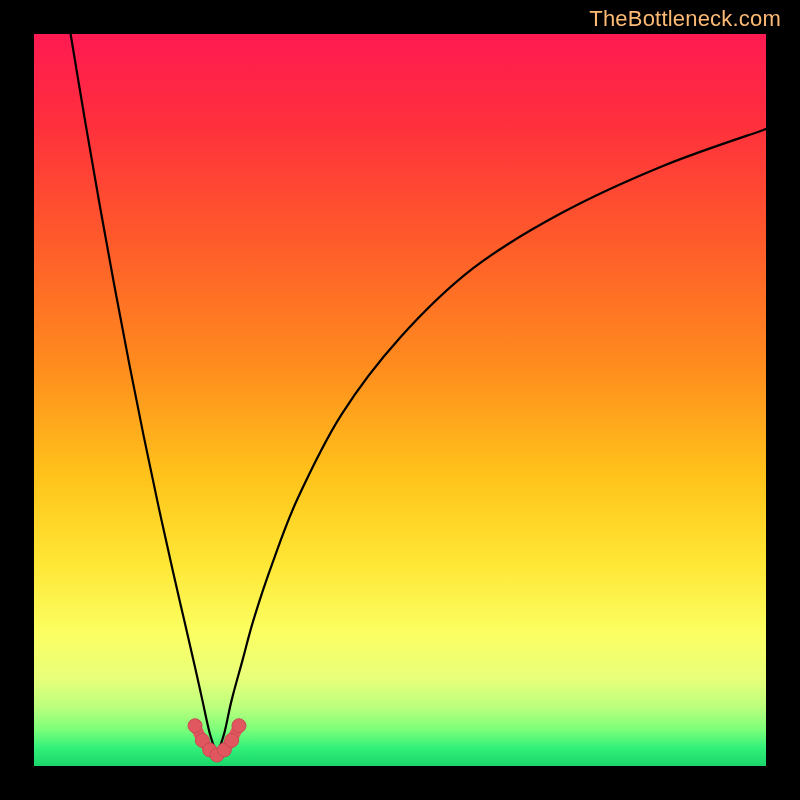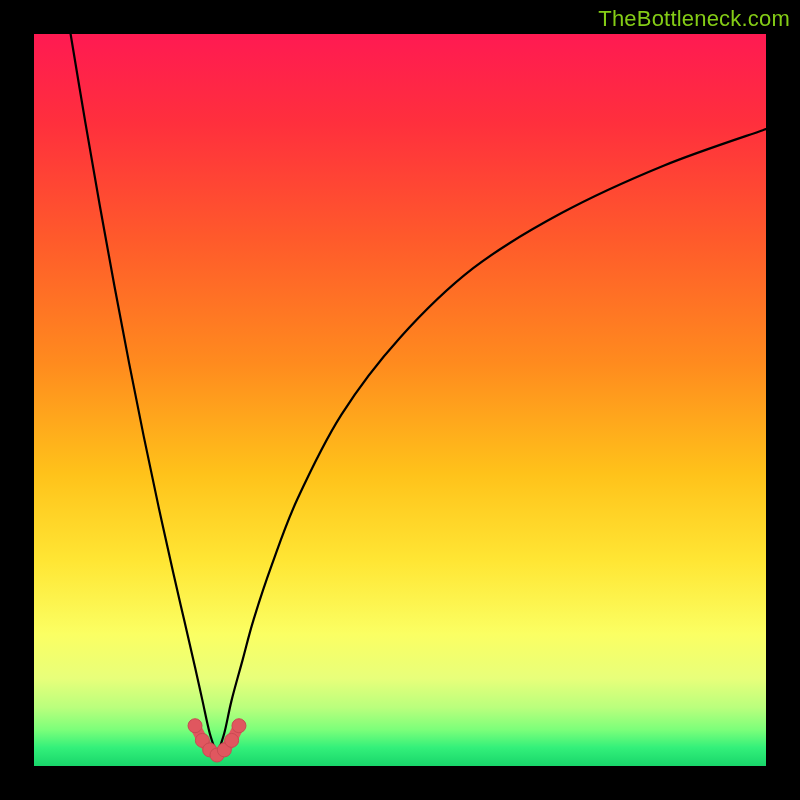--- a/index.html
+++ b/index.html
@@ -20,22 +20,22 @@
   .plot {
     position: absolute;
     left: 34px;
     top: 34px;
     width: 732px;
     height: 732px;
   }
   .watermark {
     position: absolute;
     top: 6px;
-    right: 10px;
-    color: #84cc16;
+    right: 19px;
+    color: #fdba74;
     font-size: 22px;
     font-weight: 400;
     letter-spacing: 0.2px;
     user-select: none;
   }
 </style>
 </head>
 <body>
 
 <div class="frame">

